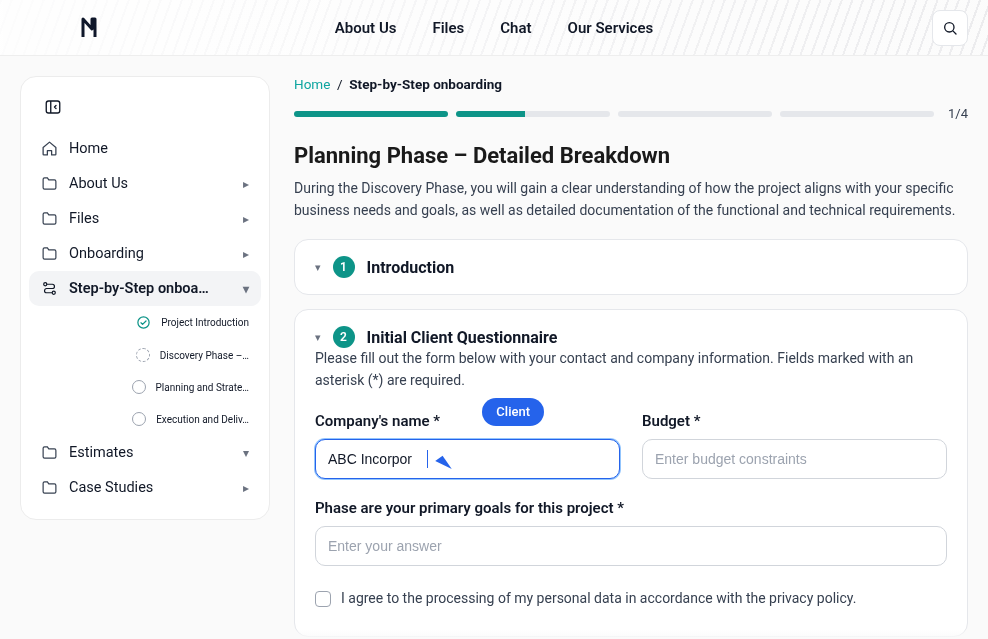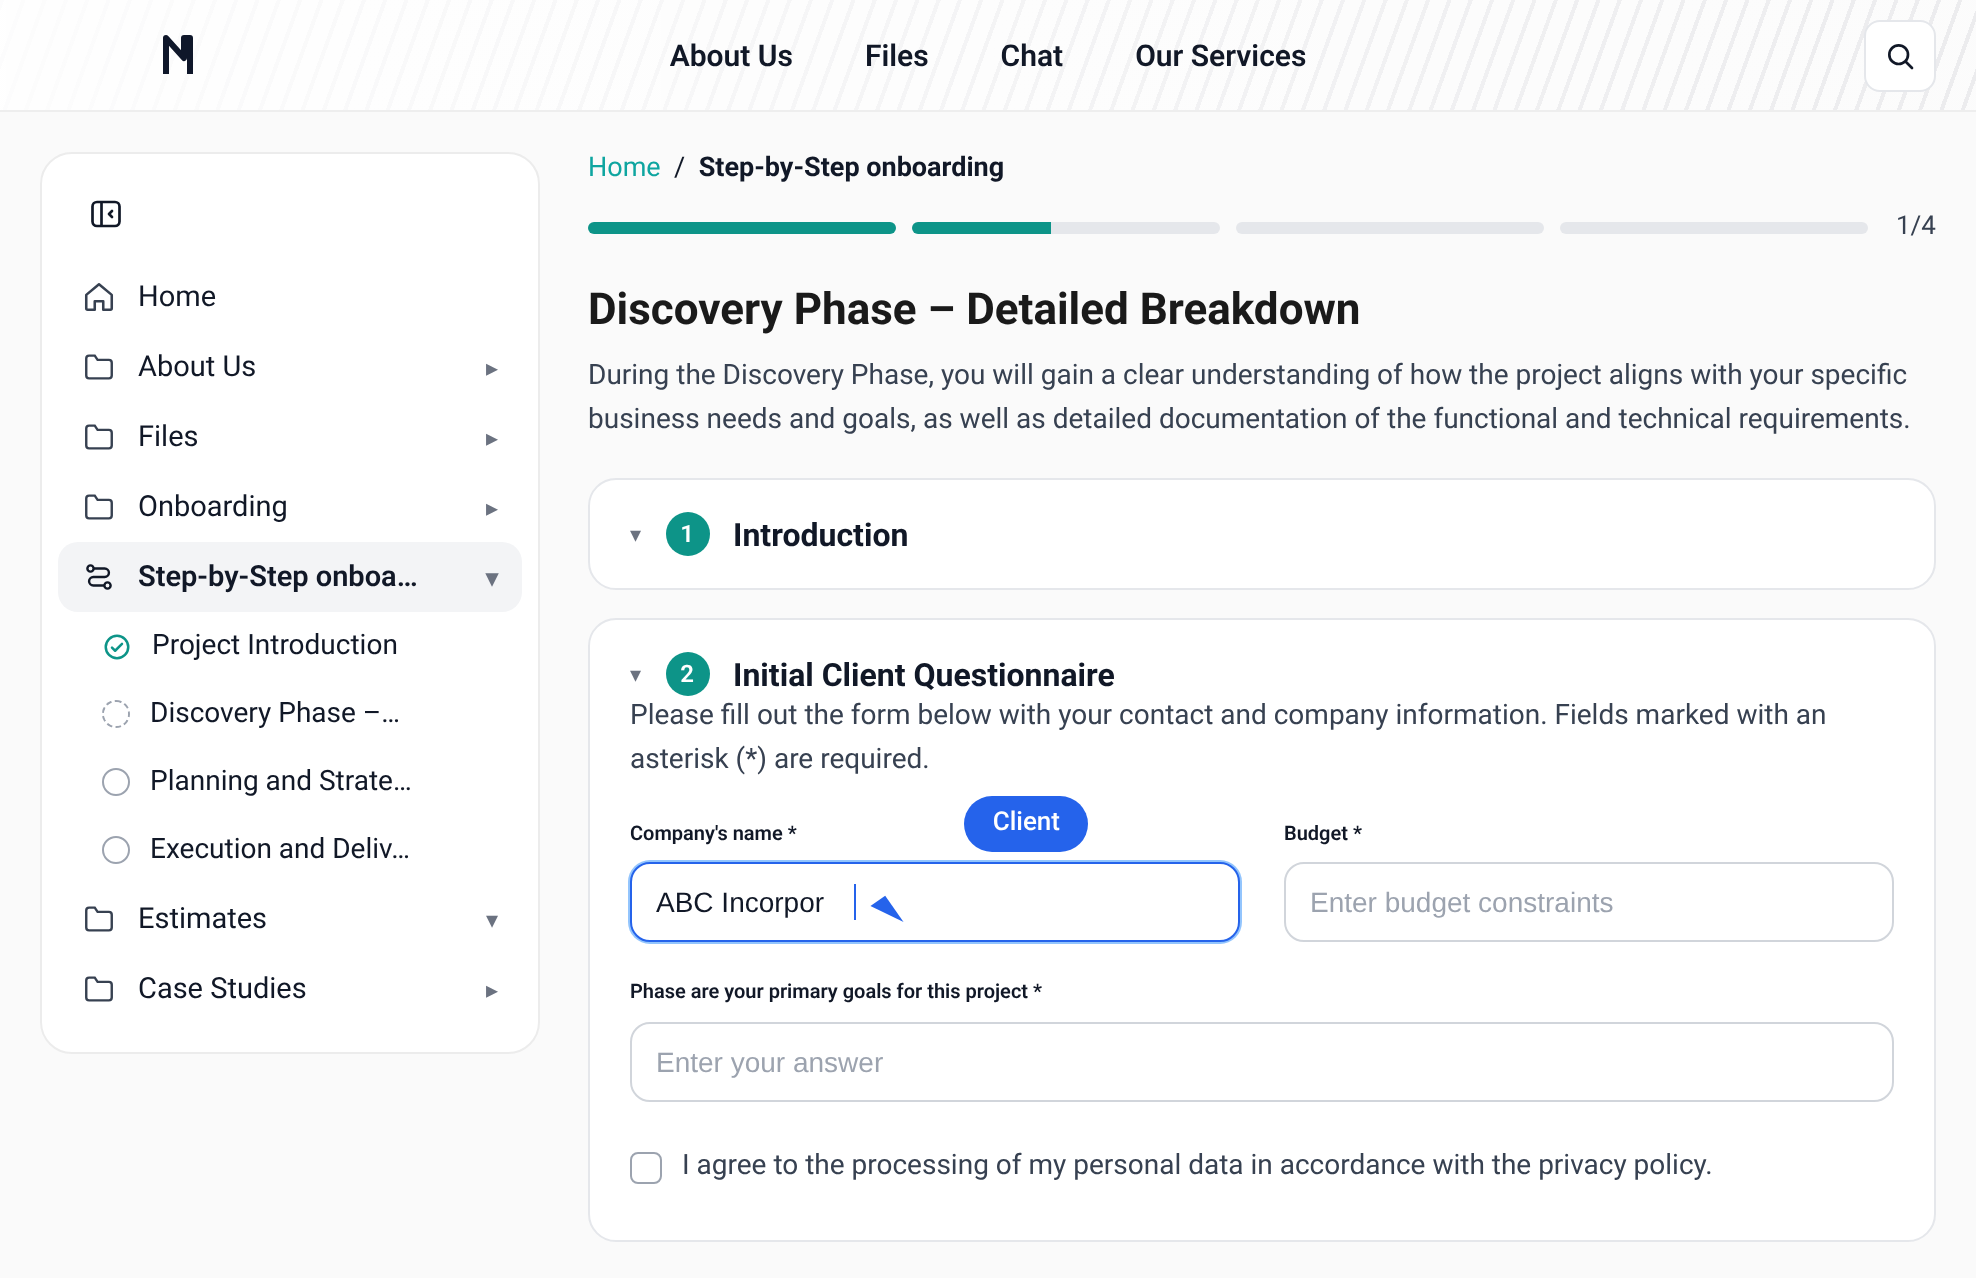--- a/index.html
+++ b/index.html
@@ -50,21 +50,21 @@
   .collapse-toggle {
     width:32px; height:32px; border-radius:8px; display:flex; align-items:center; justify-content:center;
     margin-left:8px; margin-bottom:8px; cursor:pointer;
   }
   .side-item {
     display:flex; align-items:center; gap:10px; padding:9px 12px; border-radius:10px;
     font-size:14.5px; color:#111827; cursor:pointer; position:relative;
   }
   .side-item .chev { margin-left:auto; color:#6b7280; font-size:12px; }
   .side-item.active { background:#f3f4f6; font-weight:600; }
-  .side-item.sub { padding-left:22px; font-size:14px; }
+  .side-item.sub { padding-left:22px; font-size:10px;justify-content:flex-end; }
   .side-item .ficon { width:18px; color:#374151;}
   .side-item .dot { width:14px; height:14px; border-radius:50%; border:1.6px solid #9ca3af; flex-shrink:0;}
   .side-item .dot.dashed { border-style:dashed; }
   .side-item .check { width:15px; height:15px; }
   .ellipsis { white-space:nowrap; overflow:hidden; text-overflow:ellipsis; max-width:150px;}
   
   .main { flex:1; min-width:0;}
   .breadcrumb { font-size:13.5px; color:#111827; margin-bottom:14px;}
   .breadcrumb a { color:#0ea5a0; text-decoration:none;}
   .progress-row { display:flex; align-items:center; gap:8px; margin-bottom:22px;justify-content:space-between;}
@@ -81,21 +81,21 @@
   .card-head { display:flex; align-items:center; gap:12px;}
   .card-head .collapse-caret { color:#6b7280; font-size:11px; cursor:pointer;}
   .step-badge {
     width:22px; height:22px; border-radius:50%; background:#0d9488; color:#fff;
     display:flex; align-items:center; justify-content:center; font-size:12px; font-weight:600;
   }
   .card-title { font-size:16px; font-weight:700; color:#111827;text-align:center;}
   .card-body { margin-top:0; font-size:14px; color:#374151; line-height:1.55;}
   .form-row { display:flex; gap:22px; margin-top:18px;}
   .field { flex:1; position:relative;}
-  .field-label { font-size:10px; font-weight:600; color:#111827; margin-bottom:6px;}
+  .field-label { font-size:15px; font-weight:600; color:#111827; margin-bottom:6px;}
   .input {
     width:100%; height:40px; border:1px solid #d1d5db; border-radius:10px;
     padding:0 12px; font-size:14px; color:#111827; outline:none; background:#fff;
   }
   .input::placeholder { color:#9ca3af;}
   .input.focus { border-color:#2563eb; box-shadow:0 0 0 1px #93c5fd;}
   .caret {
     position:absolute; top:50%; transform:translateY(-50%);
     width:1px; height:18px; background:#2563eb;
   }
@@ -256,21 +256,21 @@
     </div>
 
     <div class="progress-row">
       <div class="prog full"></div>
       <div class="prog partial"></div>
       <div class="prog"></div>
       <div class="prog"></div>
       <span class="prog-label">1/4</span>
     </div>
 
-    <h1 class="page-title">Discovery Phase – Detailed Breakdown</h1>
+    <h1 class="page-title">Planning Phase – Detailed Breakdown</h1>
     <p class="page-desc">During the Discovery Phase, you will gain a clear understanding of how the project aligns with your specific business needs and goals, as well as detailed documentation of the functional and technical requirements.</p>
 
     <div class="card">
       <div class="card-head">
         <span class="collapse-caret">▾</span>
         <span class="step-badge">1</span>
         <span class="card-title">Introduction</span>
       </div>
     </div>
 

